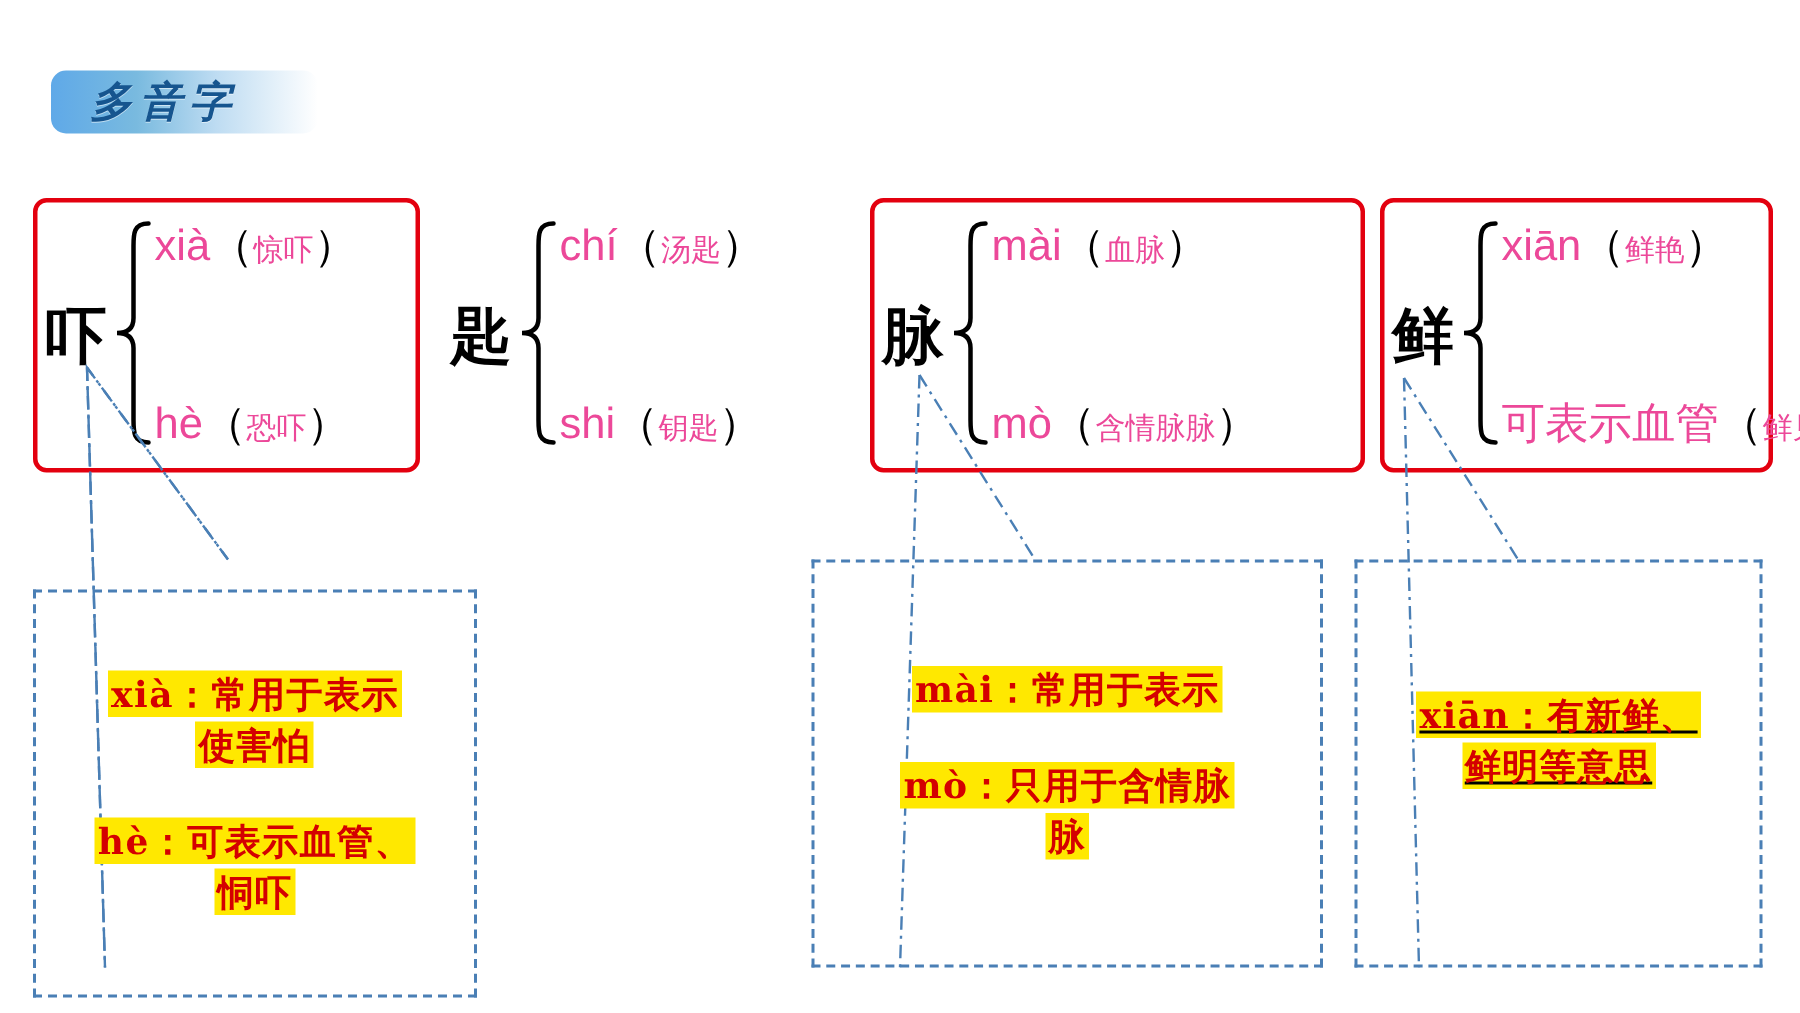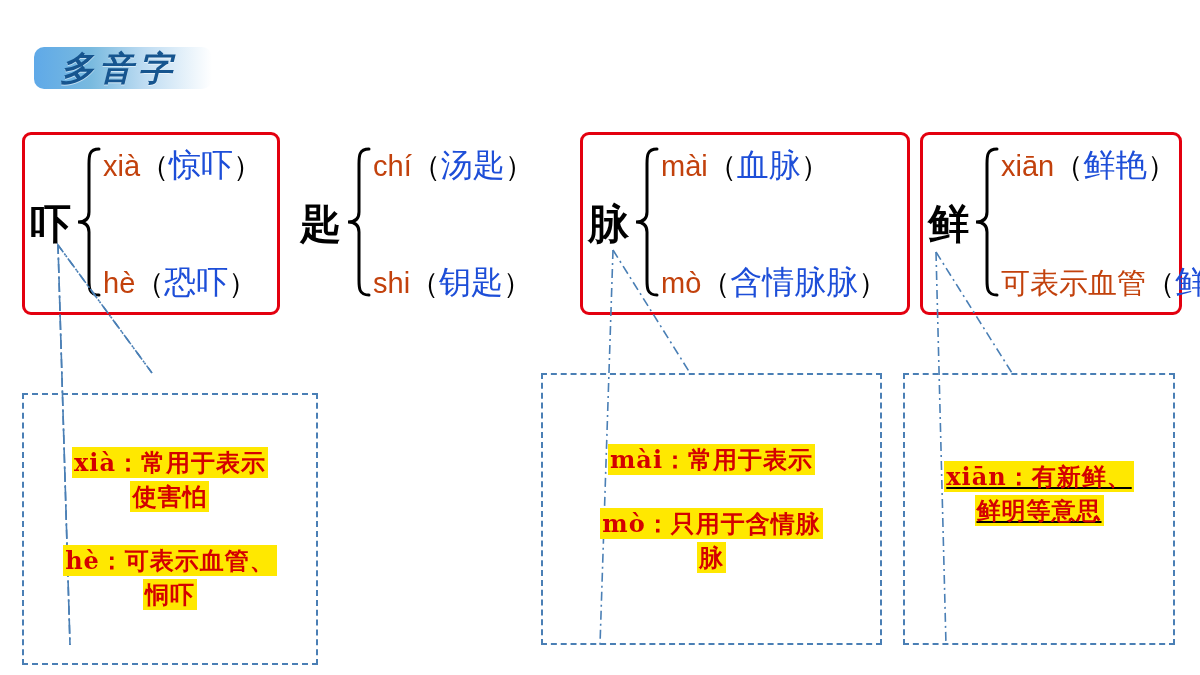--- a/index.html
+++ b/index.html
@@ -27,21 +27,21 @@
     top: 47px;
     width: 178px;
     height: 42px;
     border-radius: 10px;
     background: linear-gradient(to right, #5fa9e8 0%, #79badf 32%, #bedcf2 62%, #ffffff 100%);
     display: flex;
     align-items: center;
   }
   .title-text {
     font-family: "DejaVu Serif", "Liberation Serif", serif;
-    font-size: 34px;
+    font-size: 28px;
     font-weight: bold;
     font-style: italic;
     color: #16558f;
     letter-spacing: 5px;
     padding-left: 26px;
     line-height: 1;
     text-shadow: 0 1px 0 rgba(255,255,255,0.55);
   }
 
   
@@ -82,33 +82,33 @@
     height: 100%;
   }
   .reading-row {
     display: flex;
     align-items: baseline;
     white-space: nowrap;
   }
   .pinyin {
     font-family: "Liberation Sans", "DejaVu Sans", sans-serif;
     font-size: 29px;
-    color: #c2410c;
+    color: #ec4899;
     line-height: 1.1;
   }
   .paren {
     font-family: "DejaVu Serif", "Liberation Serif", serif;
     font-size: 29px;
     color: #000000;
     line-height: 1.1;
   }
   .word {
     font-family: "DejaVu Serif", "Liberation Serif", serif;
-    font-size: 32px;
-    color: #1d4ed8;
+    font-size: 20px;
+    color: #ec4899;
     line-height: 1.1;
   }
 
   
   .dash-box {
     position: absolute;
     box-sizing: border-box;
     border: 2px dashed #4a7fb5;
     background: transparent;
   }

